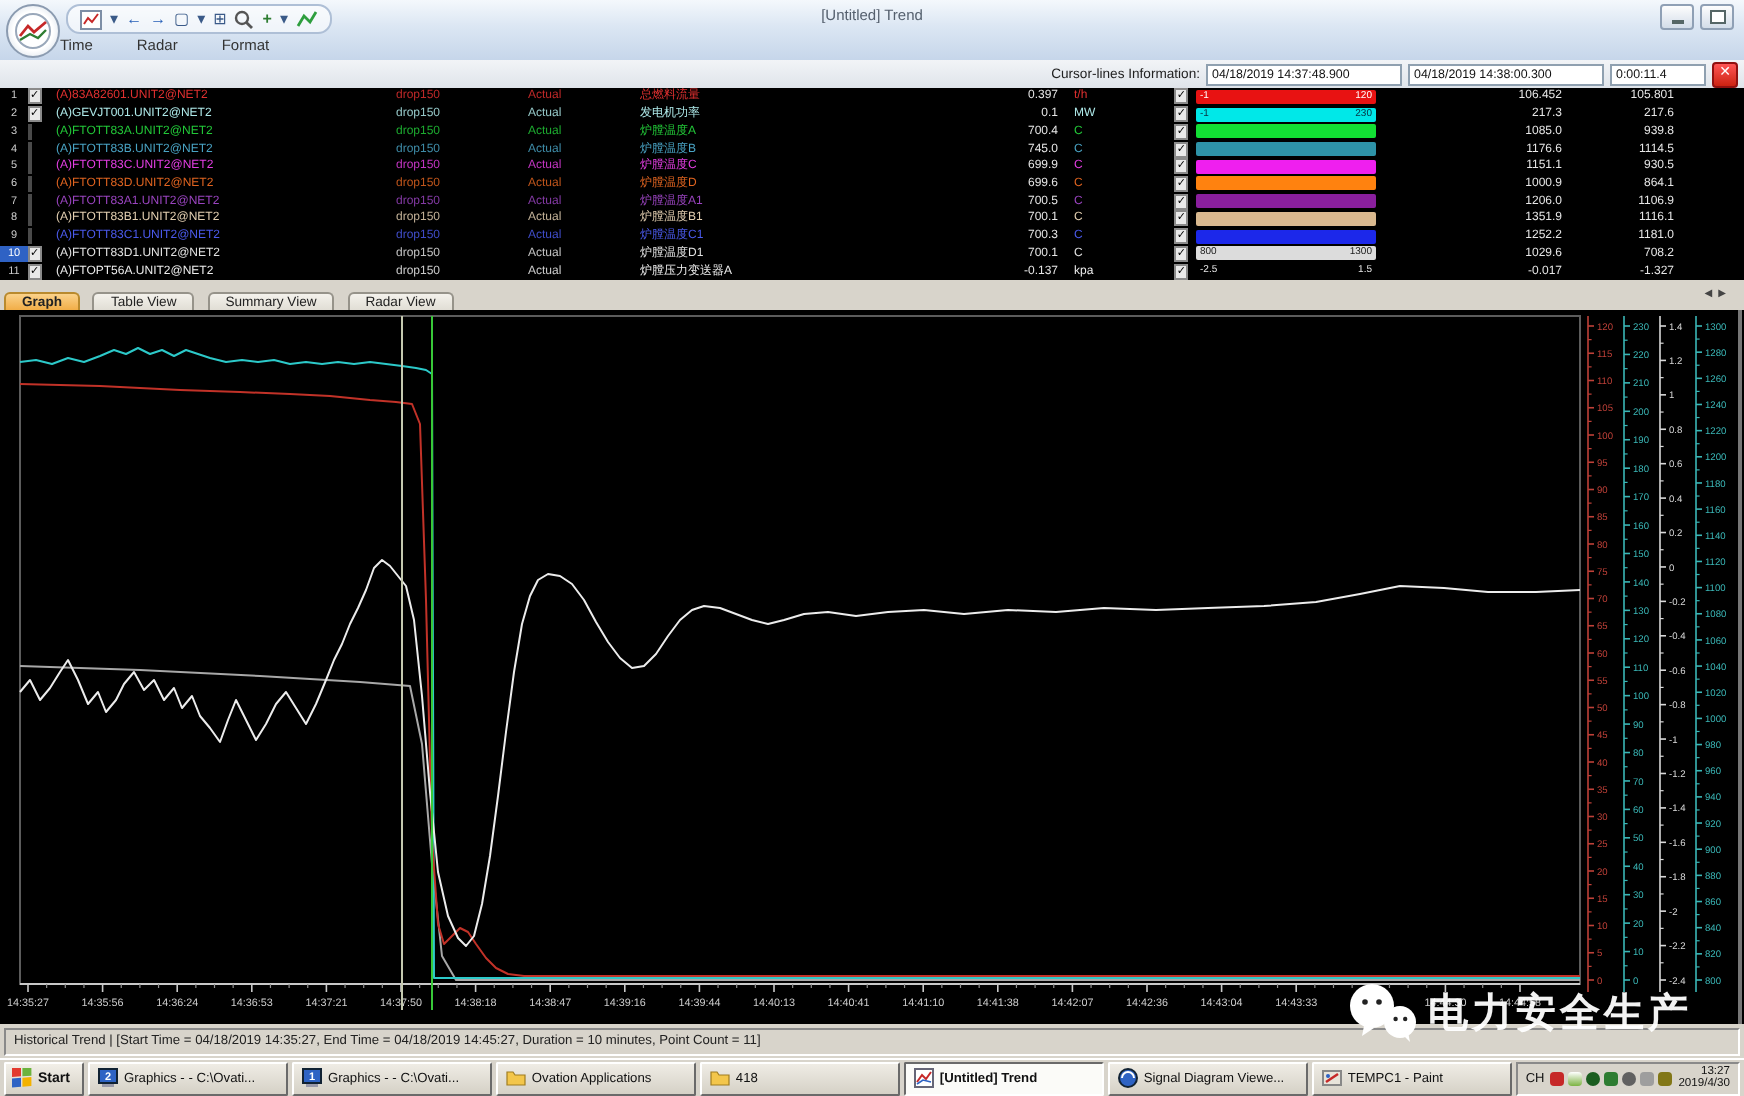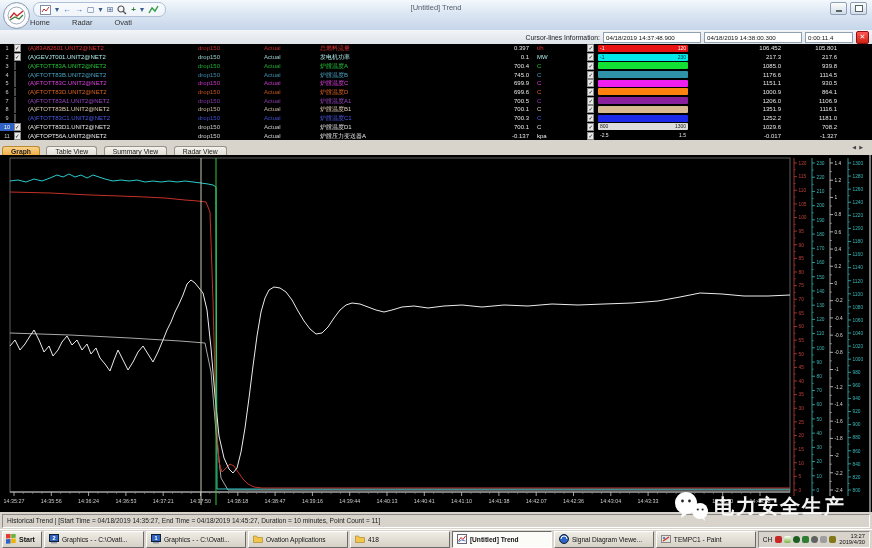--- a/index.html
+++ b/index.html
@@ -104,23 +104,23 @@
         <line x1="6.2" y1="6.2" x2="9" y2="9" stroke="#555" stroke-width="1.4"></line>
       </svg>
       <span style="color:#2e7d32;font-weight:bold;">+</span>
       <span>▾</span>
       <svg width="11" height="10" viewBox="0 0 11 10">
         <polyline points="1,8 4,3 7,6 10,1" fill="none" stroke="#2e9e3e" stroke-width="1.4"></polyline>
       </svg>
     </div>
     <div class="wtitle">[Untitled] Trend</div>
     <div class="menubar">
-      <span>Home</span>
+      <span>Time</span>
       <span>Radar</span>
-      <span>Ovati</span>
+      <span>Format</span>
     </div>
     <div class="winbtns">
       <div class="winbtn">
           <span class="minglyph"></span>
         </div>
       <div class="winbtn">
           <span class="restglyph"></span>
         </div>
     </div>
   </div>

